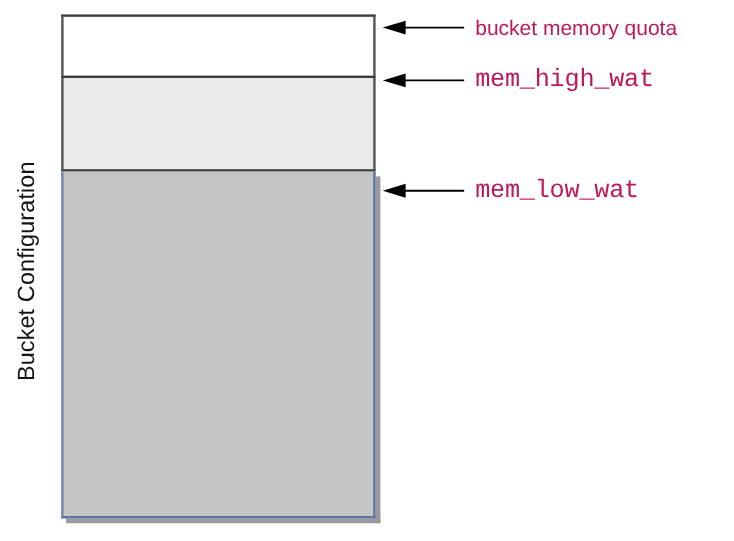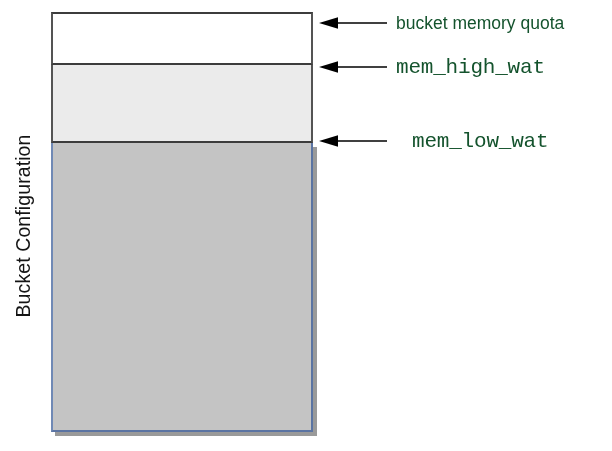--- a/index.html
+++ b/index.html
@@ -101,21 +101,21 @@
     height: 20px;
     display: flex;
     align-items: center;
   }
   .arrow-svg {
     display: block;
   }
   .callout-label {
     margin-left: 9px;
     white-space: nowrap;
-    color: #14532d;
+    color: #be185d;
   }
   .label-sans {
     font-family: "Liberation Sans", sans-serif;
     font-size: 17.5px;
     font-weight: 400;
   }
   .label-mono {
     font-family: "Liberation Mono", "DejaVu Sans Mono", monospace;
     font-size: 21px;
     font-weight: 400;
@@ -148,21 +148,21 @@
   </div>
 
   <div class="callout" style="left:319px; top:57px;">
     <svg class="arrow-svg" width="68" height="14" viewBox="0 0 68 14">
       <line x1="17" y1="7" x2="68" y2="7" stroke="#000000" stroke-width="1.6"></line>
       <polygon points="0,7 19,1.2 19,12.8" fill="#000000"></polygon>
     </svg>
     <span class="callout-label label-mono">mem_high_wat</span>
   </div>
 
-  <div class="callout" style="left:319px; top:131px;gap:16px;">
+  <div class="callout" style="left:319px; top:149px;">
     <svg class="arrow-svg" width="68" height="14" viewBox="0 0 68 14">
       <line x1="17" y1="7" x2="68" y2="7" stroke="#000000" stroke-width="1.6"></line>
       <polygon points="0,7 19,1.2 19,12.8" fill="#000000"></polygon>
     </svg>
     <span class="callout-label label-mono">mem_low_wat</span>
   </div>
 
 </div>
 
 </body></html>

